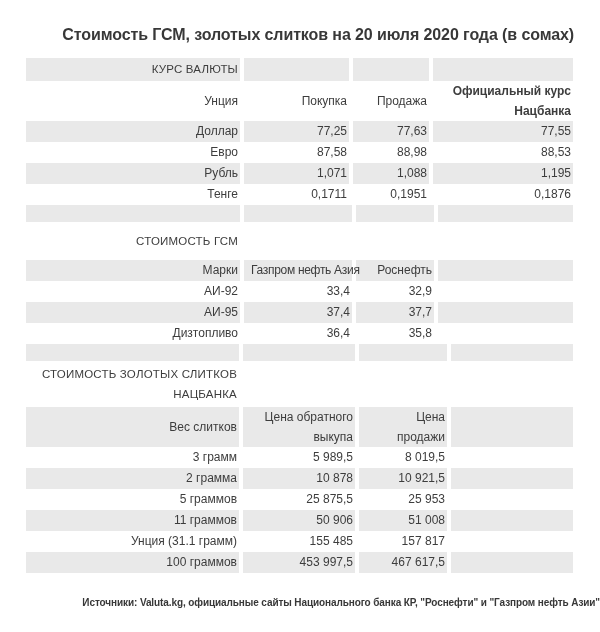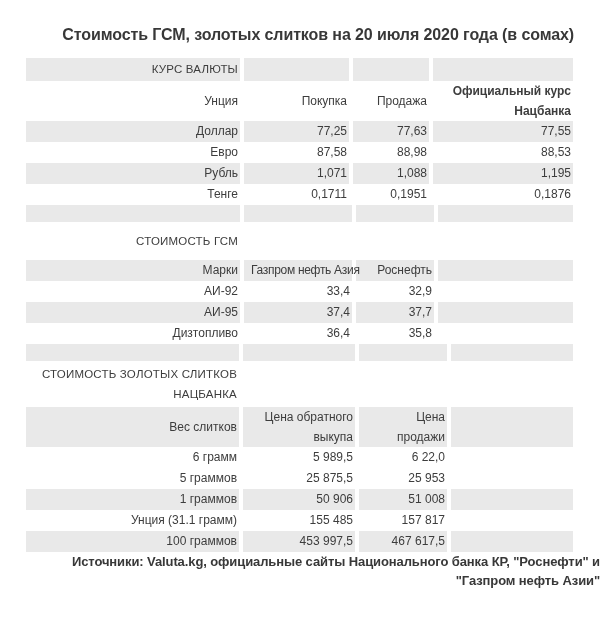--- a/index.html
+++ b/index.html
@@ -52,22 +52,23 @@
 
   .sect-label {
     font-size: 11.5px;
     letter-spacing: 0.2px;
   }
   td.wrap { white-space: normal; line-height: 20px; }
   td.bold { font-weight: 700; }
   td.tight { letter-spacing: -0.3px; }
 
   .footer {
+    margin-top: 20px;
     width: 574px;
-    font-size: 13px;
+    font-size: 10px;
     font-weight: 700;
     line-height: 19px;
     letter-spacing: -0.1px;
     color: var(--title, #383838);
   }
 </style>
 </head>
 <body>
 
 <div class="page">
@@ -188,33 +189,39 @@
       <td></td>
       <td></td>
     </tr>
     <tr class="g r-head2">
       <td>Вес слитков</td>
       <td class="wrap">Цена обратного выкупа</td>
       <td class="wrap">Цена продажи</td>
       <td></td>
     </tr>
     <tr class="r-data">
-      <td>6 грамм</td>
+      <td>3 грамм</td>
       <td>5 989,5</td>
-      <td>6 22,0</td>
+      <td>8 019,5</td>
+      <td></td>
+    </tr>
+    <tr class="g r-data">
+      <td>2 грамма</td>
+      <td>10 878</td>
+      <td>10 921,5</td>
       <td></td>
     </tr>
     <tr class="r-data">
       <td>5 граммов</td>
       <td>25 875,5</td>
       <td>25 953</td>
       <td></td>
     </tr>
     <tr class="g r-data">
-      <td>1 граммов</td>
+      <td>11 граммов</td>
       <td>50 906</td>
       <td>51 008</td>
       <td></td>
     </tr>
     <tr class="r-data">
       <td>Унция (31.1 грамм)</td>
       <td>155 485</td>
       <td>157 817</td>
       <td></td>
     </tr>

